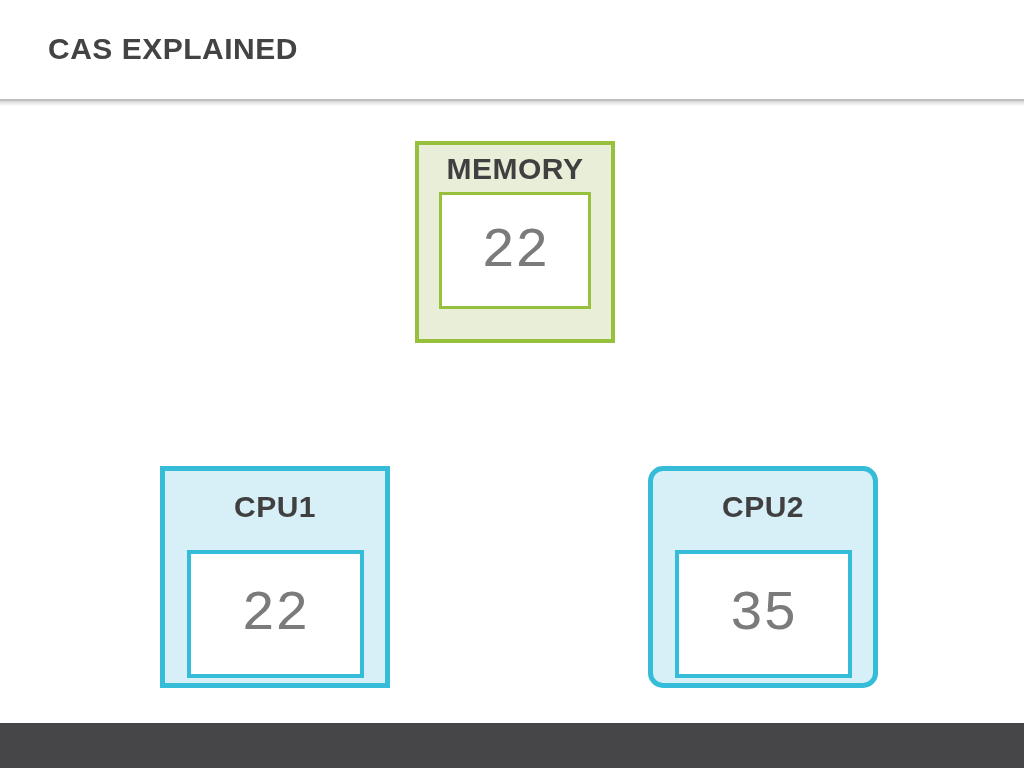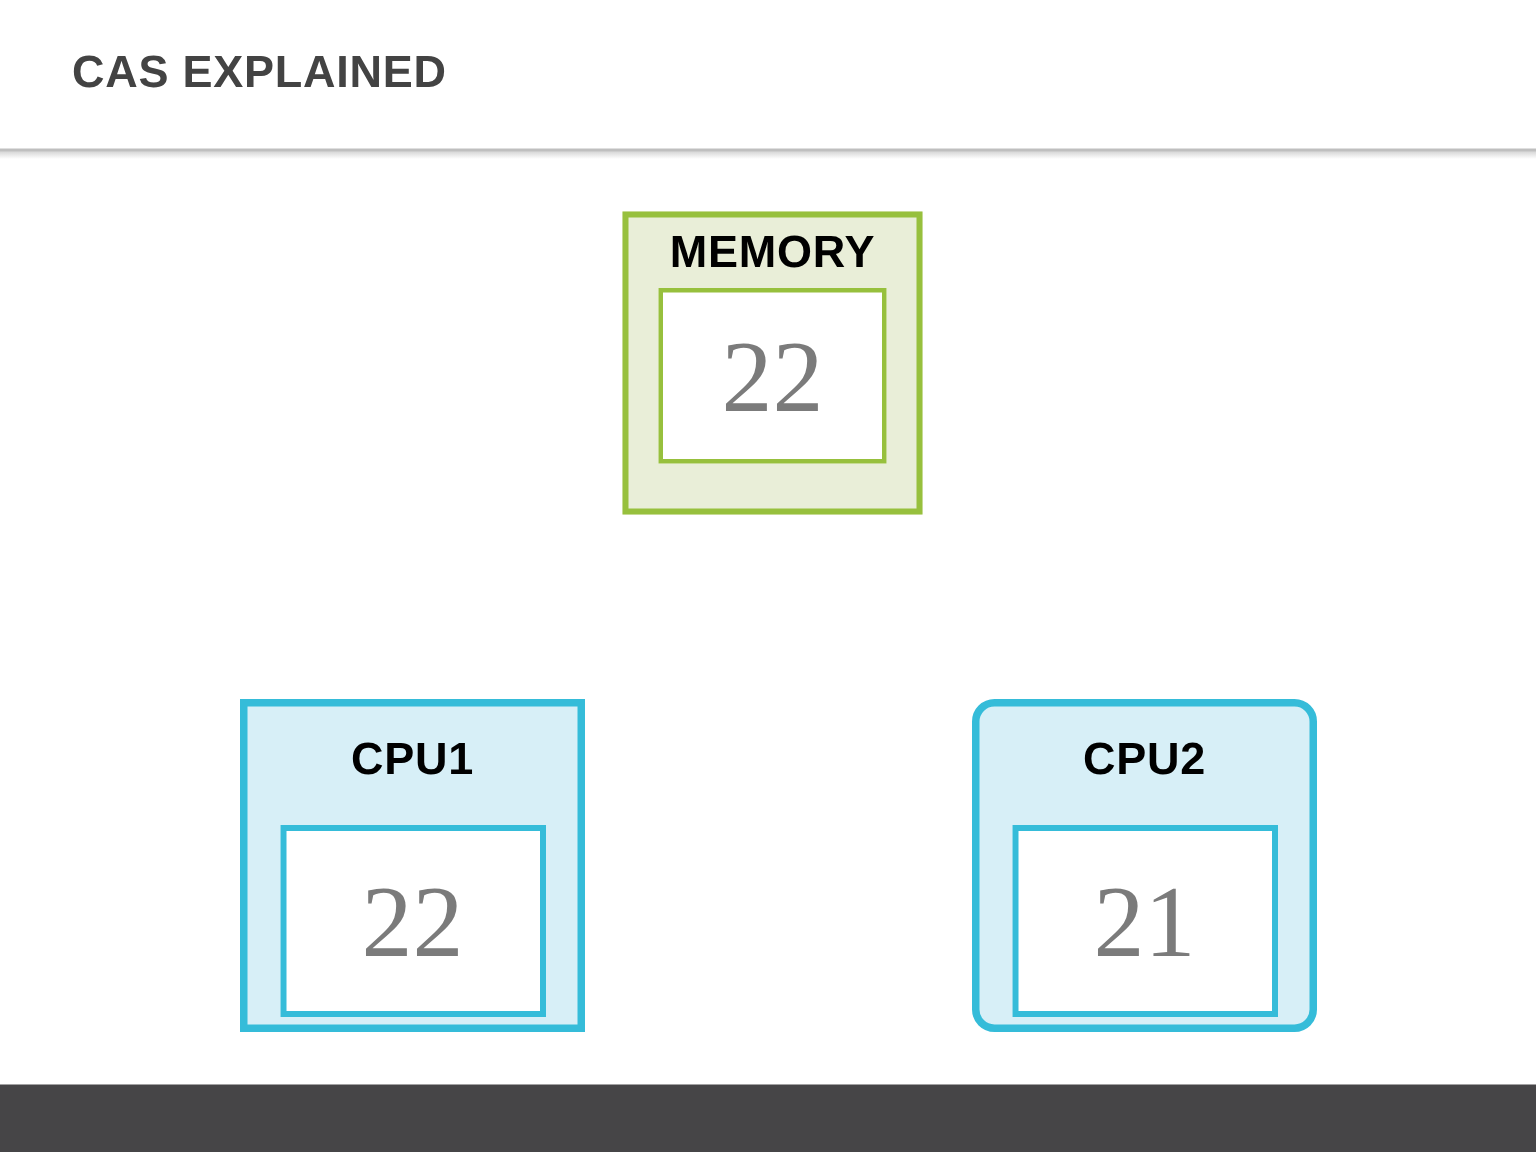--- a/index.html
+++ b/index.html
@@ -56,38 +56,38 @@
   .node-box {
     position: absolute;
     box-sizing: border-box;
     display: flex;
     flex-direction: column;
     align-items: center;
   }
   .node-label {
     font-size: 30px;
     font-weight: bold;
-    color: #000000;
+    color: #404040;
     letter-spacing: 0.5px;
     font-family: "Liberation Sans", sans-serif;
     line-height: 1;
     white-space: nowrap;
   }
   .node-value-box {
     box-sizing: border-box;
     background: #ffffff;
     display: flex;
     align-items: center;
     justify-content: center;
   }
   .node-value {
-    font-size: 68px;
+    font-size: 56px;
     font-weight: normal;
     color: #7b7b7b;
-    font-family: Liberation Serif, serif;
+    font-family: Liberation Mono, monospace;
     line-height: 1;
   }
 
   
   #memory-node {
     left: 415px;
     top: 141px;
     width: 200px;
     height: 202px;
     background: #e9eed8;
@@ -152,21 +152,21 @@
 <div class="node-box cpu-node" id="cpu1-node">
   <div class="node-label">CPU1</div>
   <div class="node-value-box">
     <div class="node-value">22</div>
   </div>
 </div>
 
 <div class="node-box cpu-node" id="cpu2-node">
   <div class="node-label">CPU2</div>
   <div class="node-value-box">
-    <div class="node-value">21</div>
+    <div class="node-value">35</div>
   </div>
 </div>
 
 <div class="slide-footer">
   
   
   
   
 </div>
 

